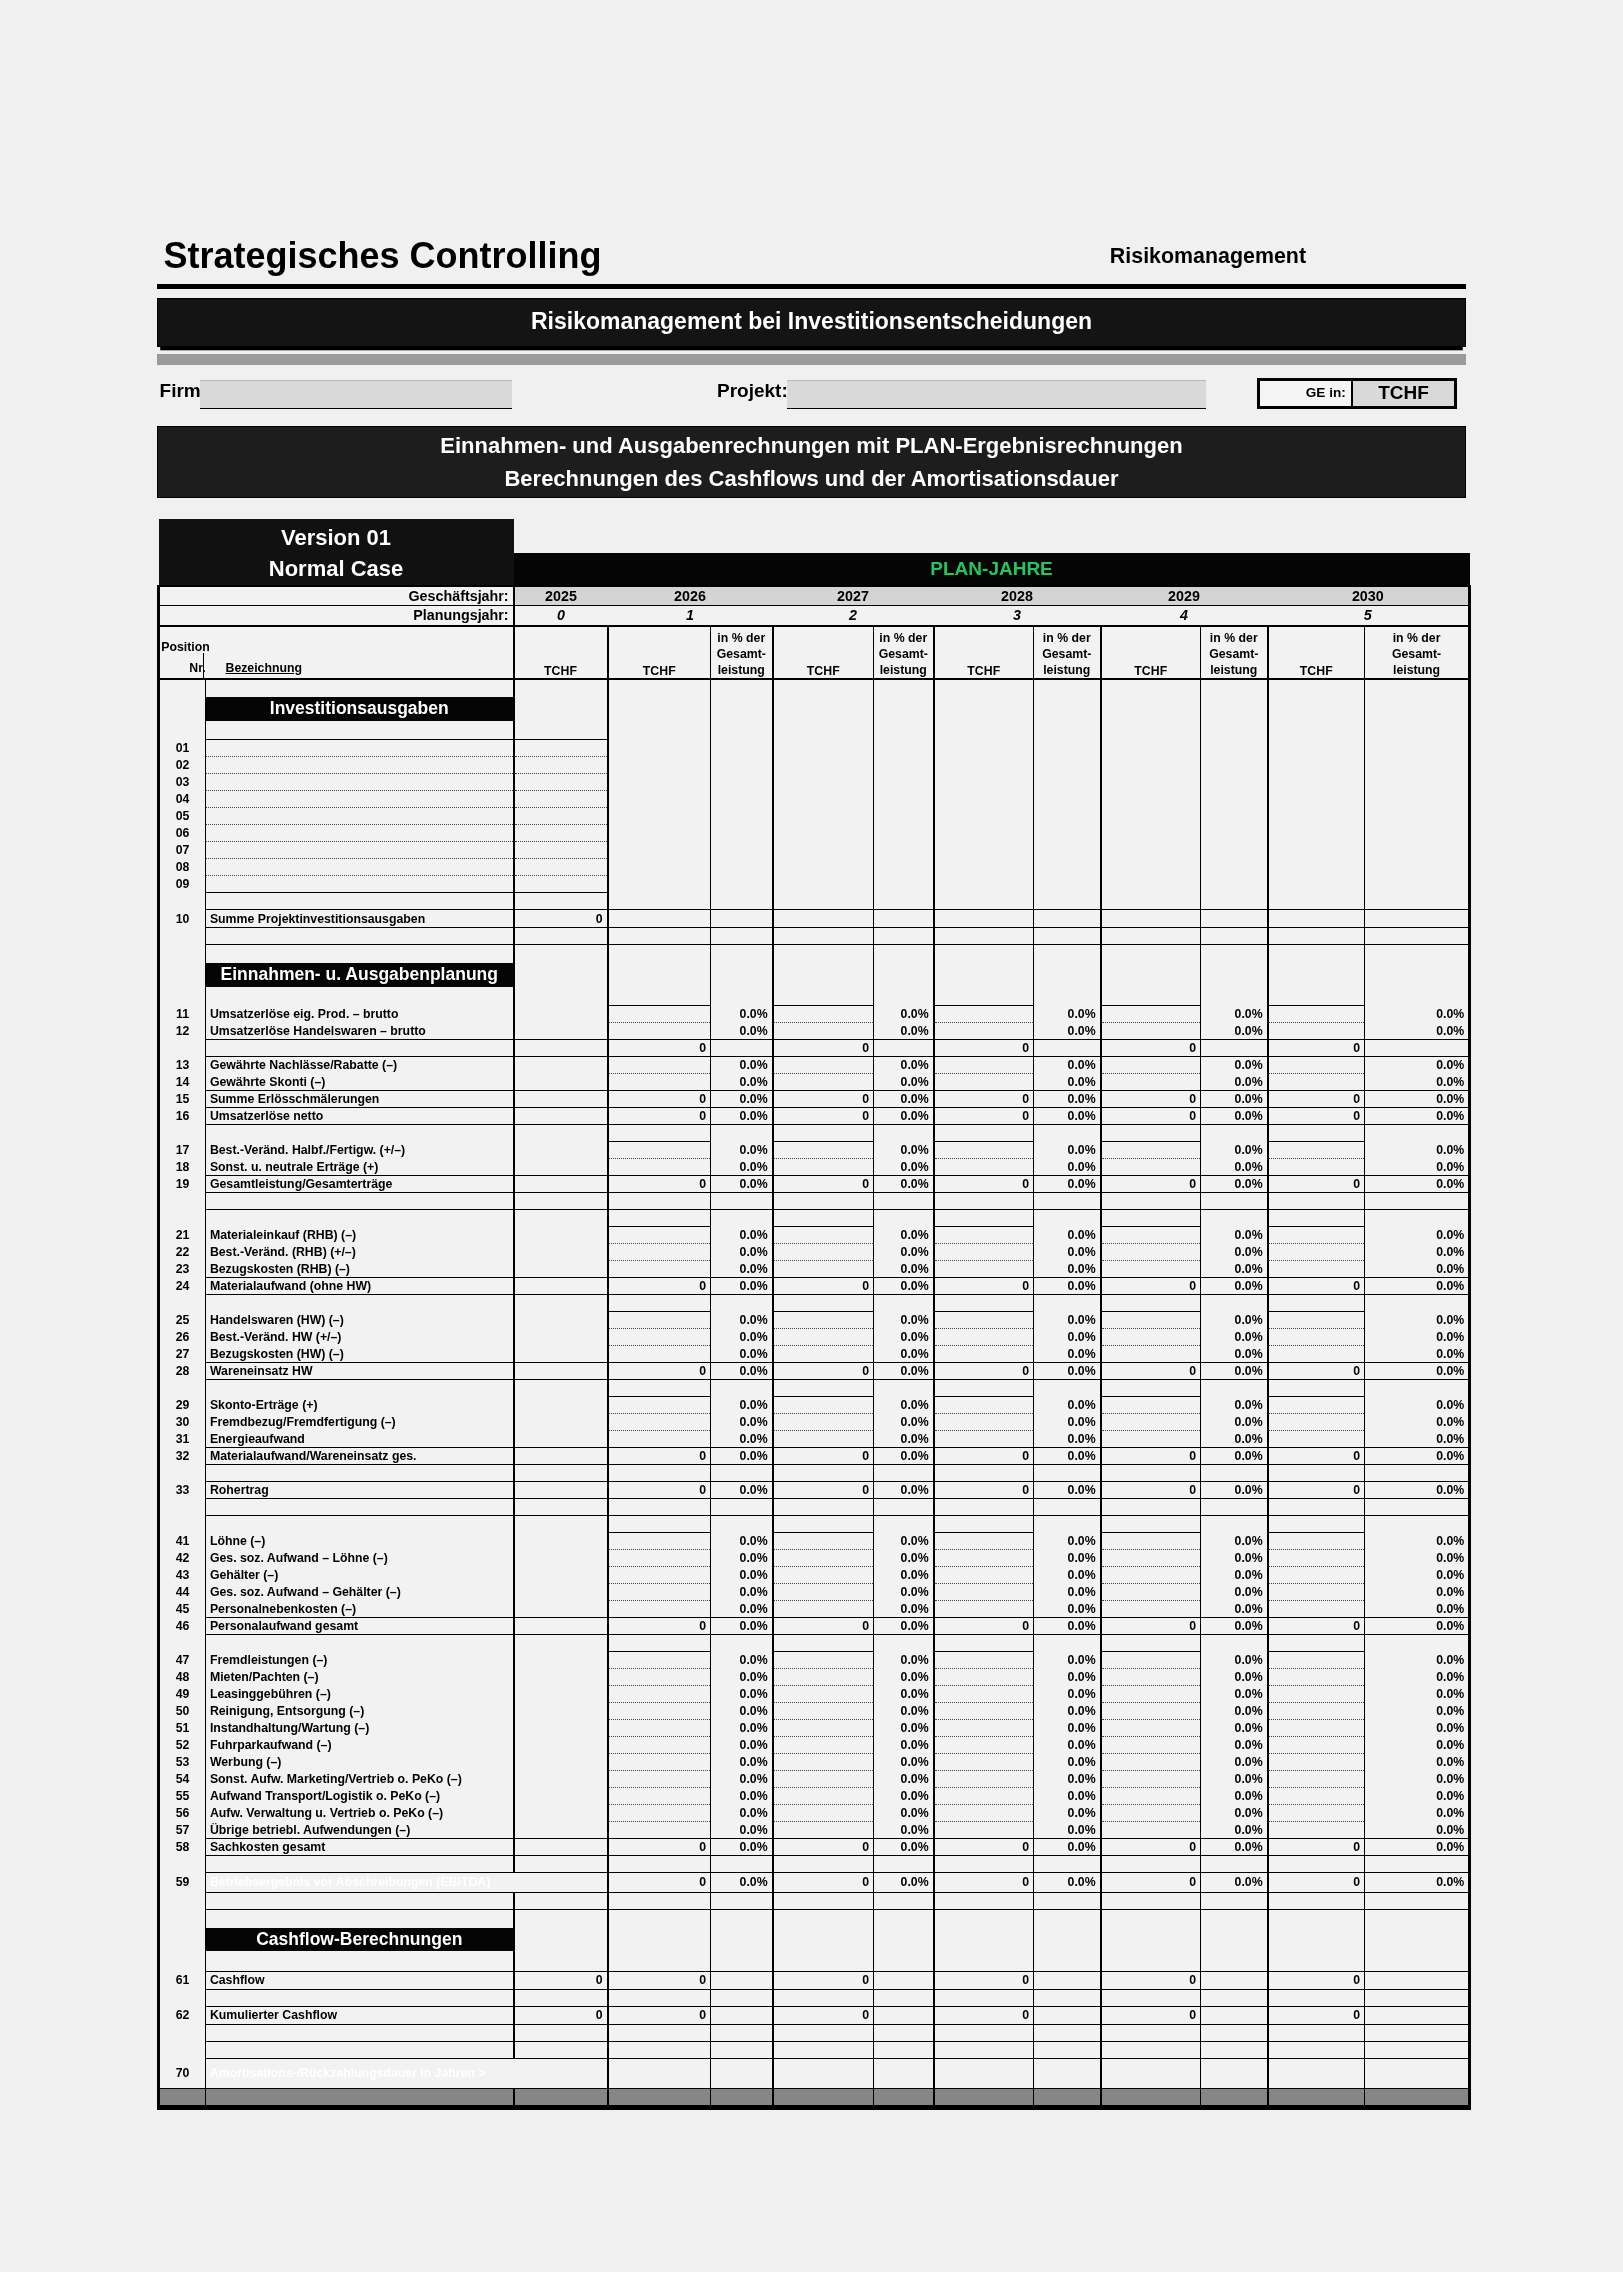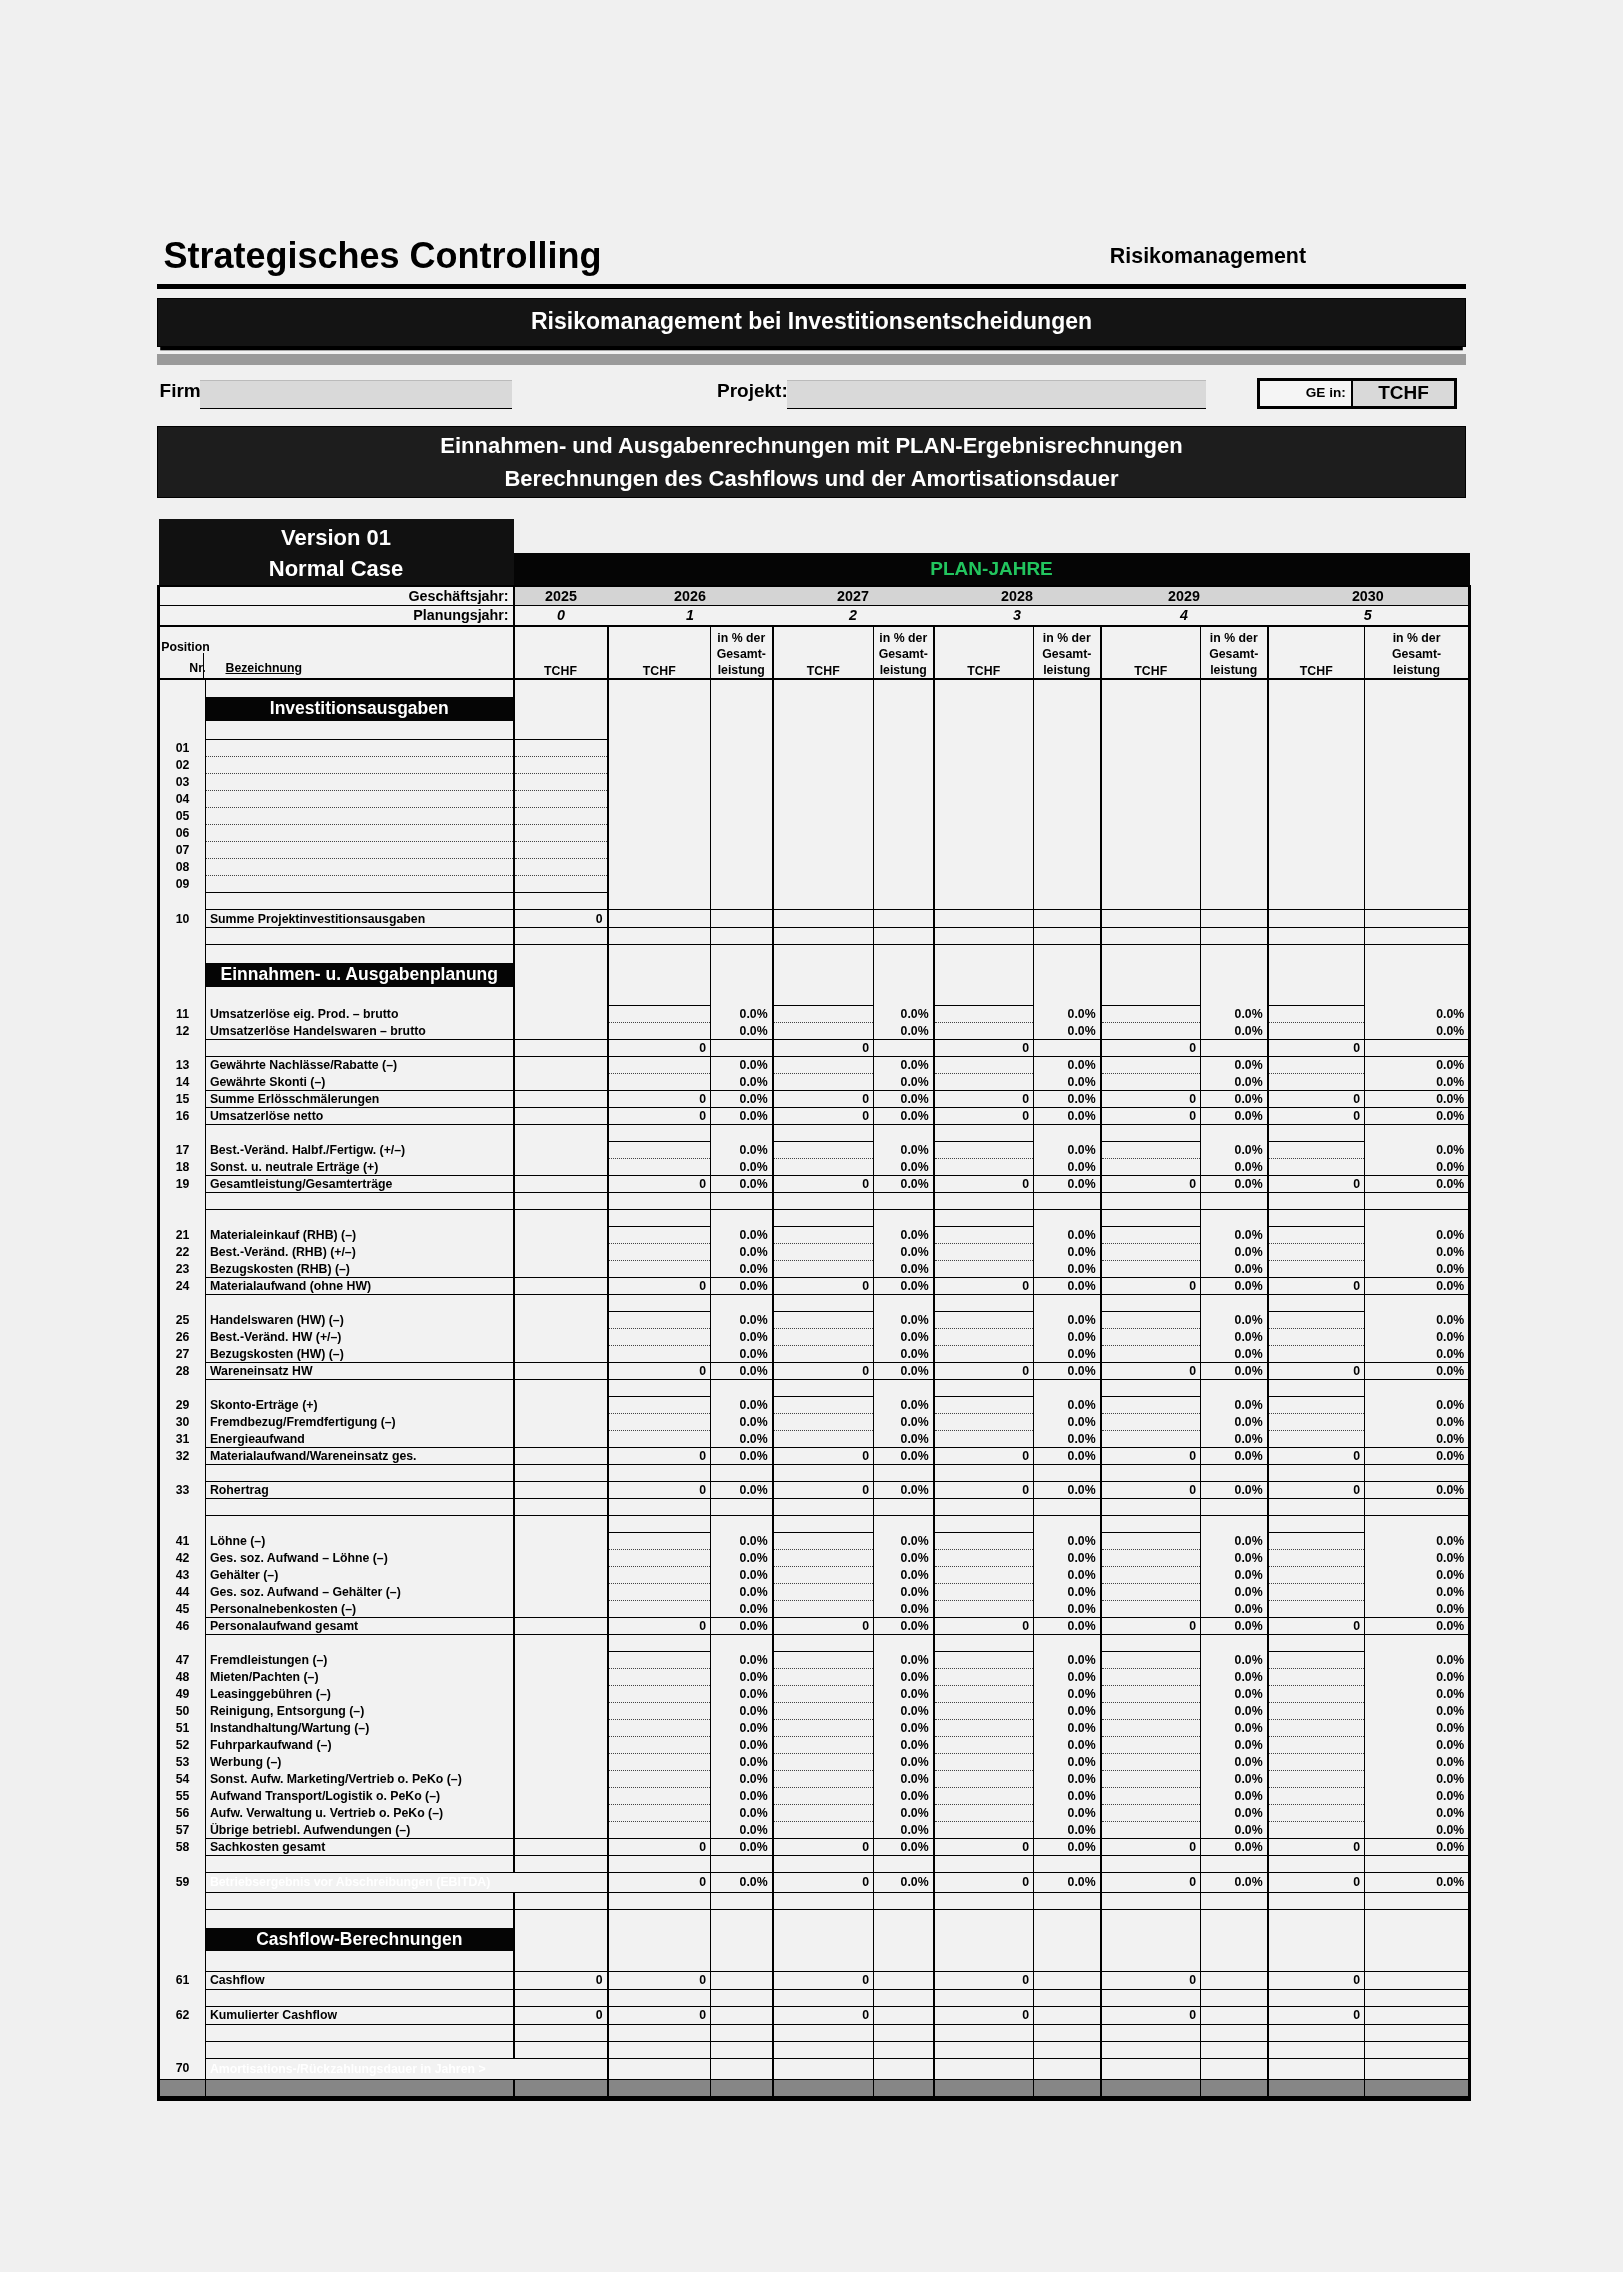--- a/index.html
+++ b/index.html
@@ -1381,21 +1381,21 @@
           <td class="cp"></td>
           <td class="ct"></td>
           <td class="cp"></td>
           <td class="ct"></td>
           <td class="cp"></td>
           <td class="ct"></td>
           <td class="cp"></td>
           <td class="ct"></td>
           <td class="cp last"></td>
         </tr>
-        <tr class="r-amort hl" style="height: 21px;">
+        <tr class="r-amort hl" style="height: 30px;">
           <td class="cn" colspan="1">70</td>
           <td class="cb blackcell" colspan="2">Amortisations-/Rückzahlungsdauer in Jahren &gt;</td>
           <td class="ct"></td>
           <td class="cp"></td>
           <td class="ct"></td>
           <td class="cp"></td>
           <td class="ct"></td>
           <td class="cp"></td>
           <td class="ct"></td>
           <td class="cp"></td>

